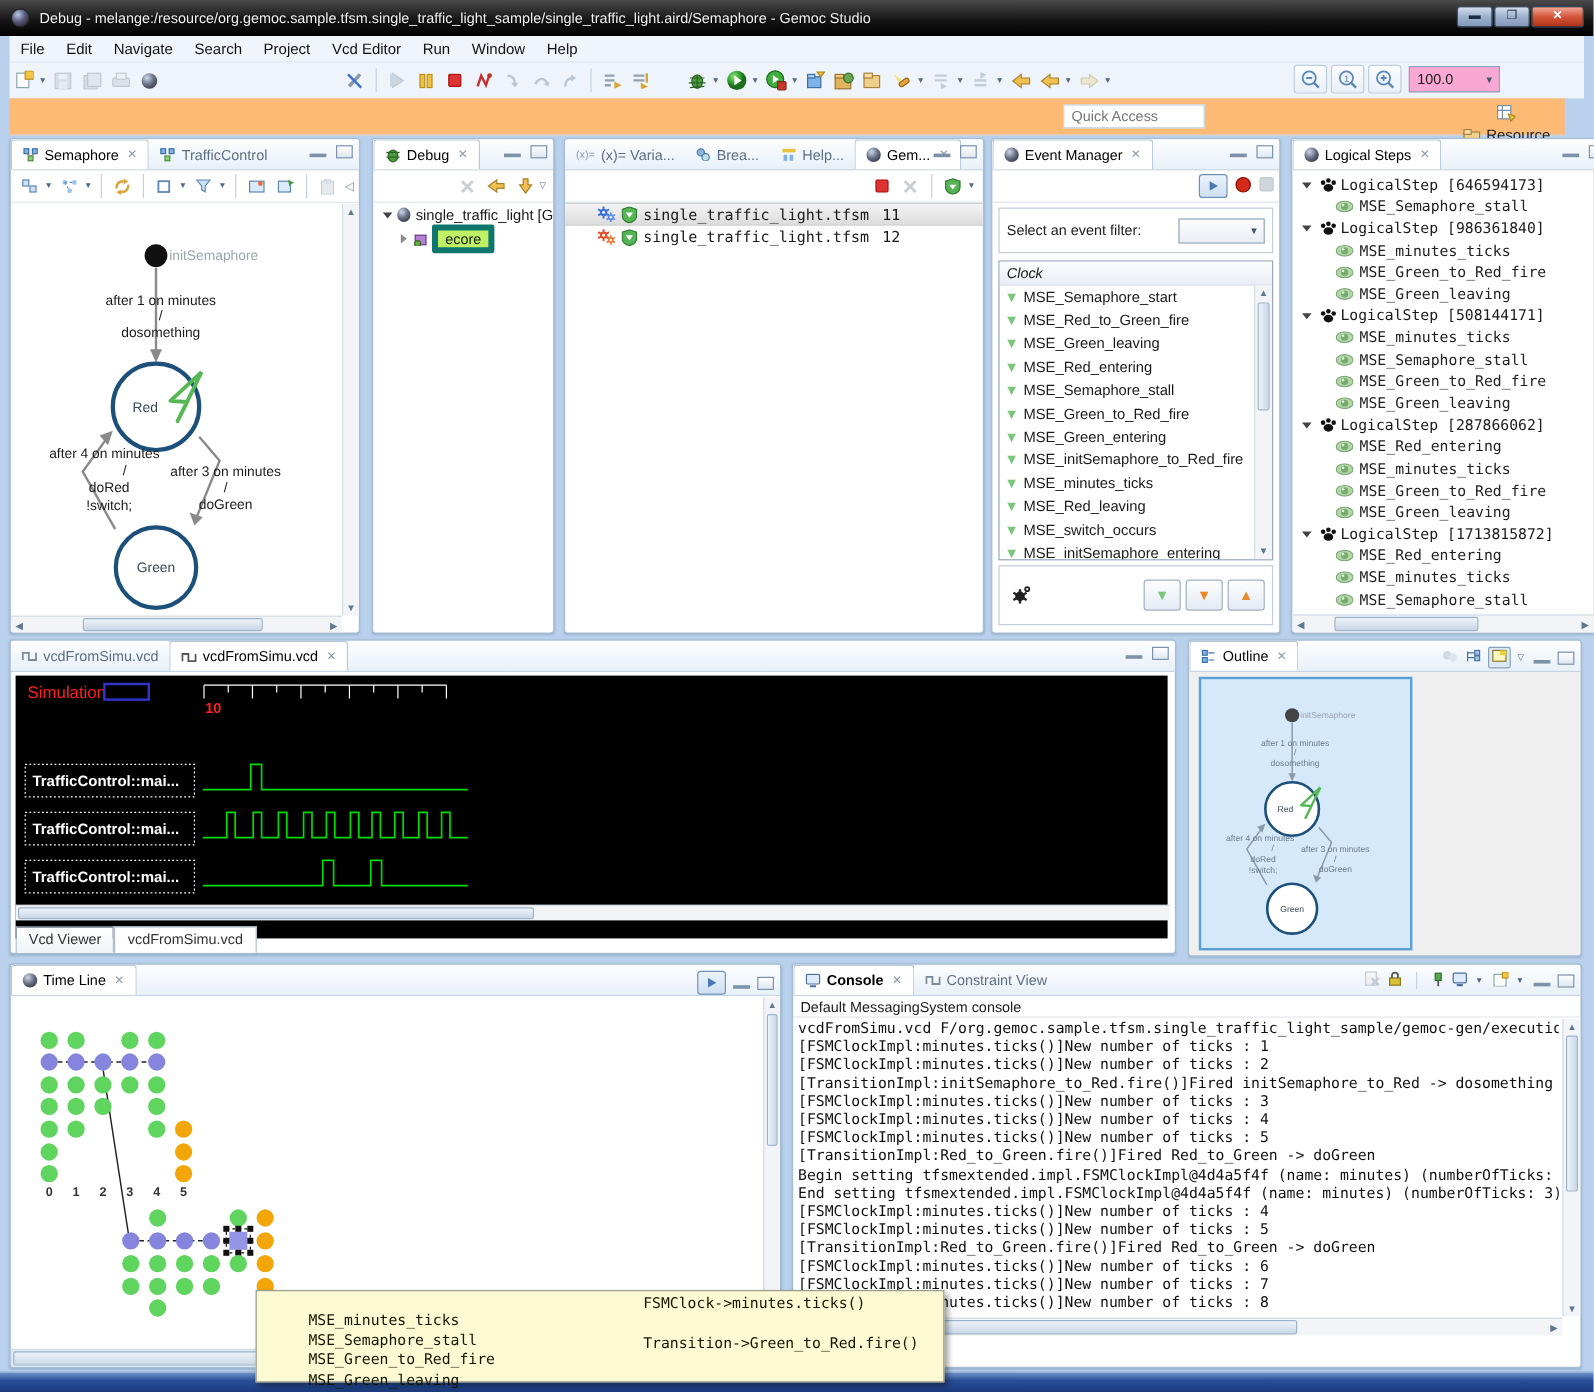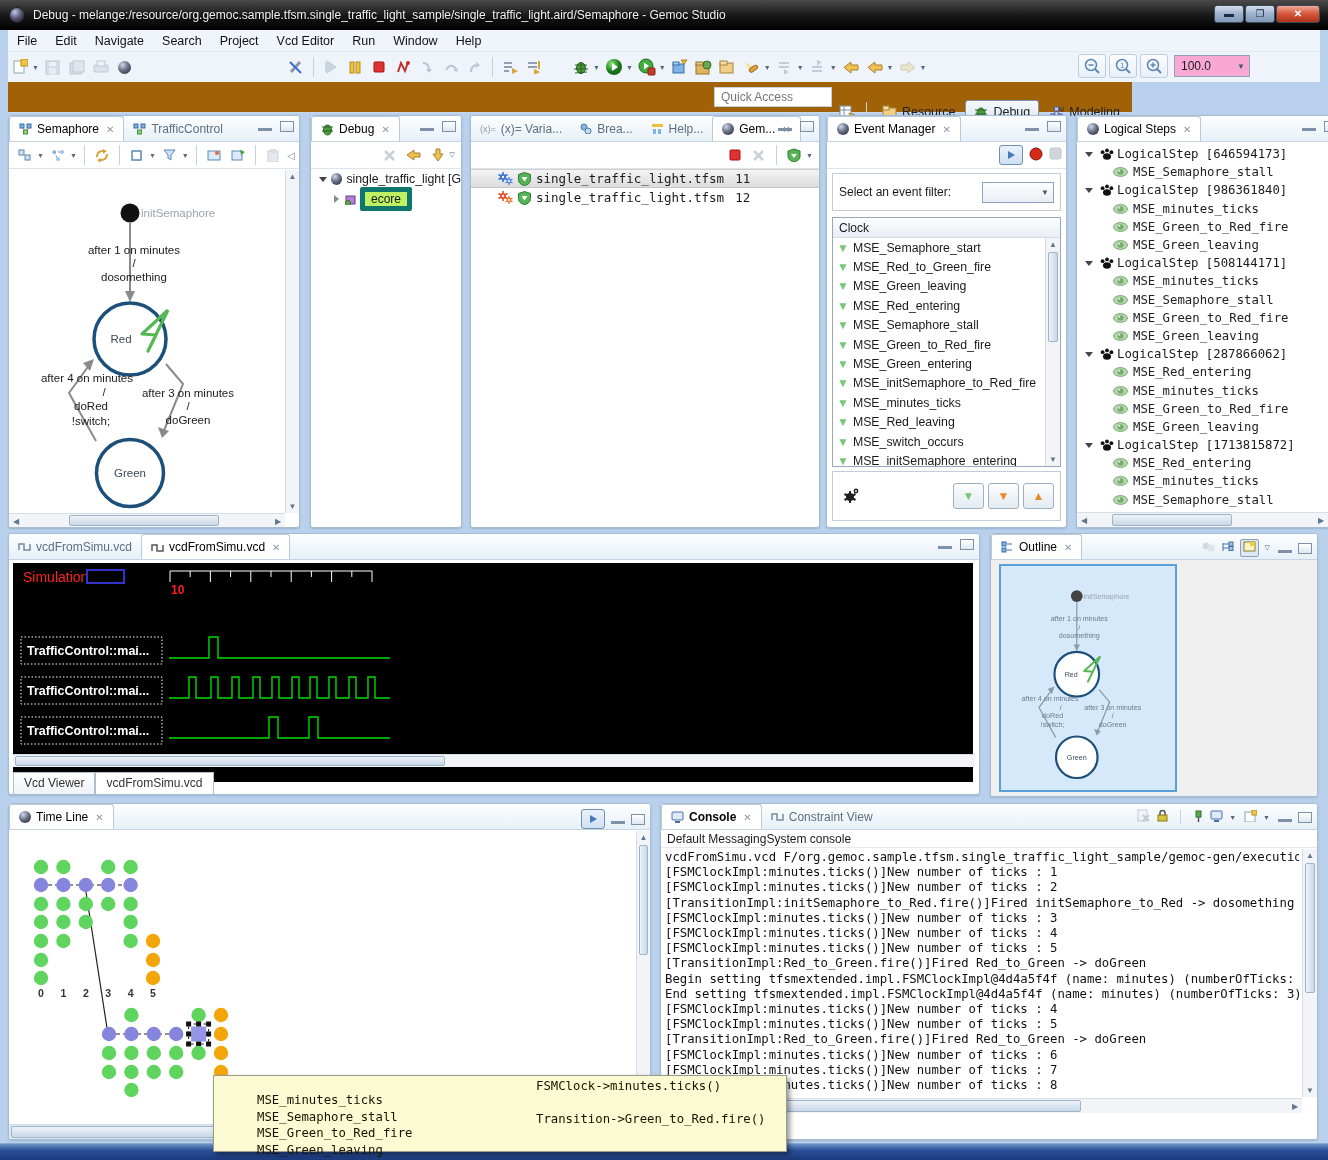--- a/index.html
+++ b/index.html
@@ -18,34 +18,34 @@
   .winbtn.close { width:44px; background:linear-gradient(#f0a896,#d4553a 50%,#b03318); color:#fff; font-weight:bold; }
 
   .frame-bottom { position:absolute; left:0; top:1143px; width:1328px; height:17px;
     background:linear-gradient(#6d93c8,#2a4f97 40%,#1b3a7e); border-top:1px solid #89a9d4; }
 
   .menubar { position:absolute; left:8px; top:30px; width:1312px; height:22px; background:#f0f5fb;
     display:flex; align-items:center; border-bottom:1px solid #e2eaf3; }
   .menu-item { padding:2px 9px; font-size:12.5px; color:#111; }
 
   .toolbar1 { position:absolute; left:8px; top:52px; width:1312px; height:30px; background:#eef4fa; display:flex; align-items:center; }
-  .toolbar2 { position:absolute; left:8px; top:82px; width:1124px; height:31px; background:#a16207; border-bottom:1px solid #c9d7e6; }
+  .toolbar2 { position:absolute; left:8px; top:82px; width:1296px; height:31px; background:#fdba74; border-bottom:1px solid #c9d7e6; }
   .tbtn { width:22px; height:22px; display:inline-flex; align-items:center; justify-content:center; margin:0 1px; border-radius:3px; position:relative; }
   .tsep { width:1px; height:20px; background:#c4d2e0; margin:0 5px; }
   .ddarrow { font-size:7px; color:#55687c; margin:0 2px 0 0; }
   .dim { opacity:.45; }
 
   .zoom-cluster { position:absolute; right:160px; top:54px; display:flex; align-items:center; gap:3px; }
   .magbtn { width:28px; height:24px; border:1px solid #c0cddc; border-radius:3px; background:linear-gradient(#fcfdfe,#e8eff7); display:flex; align-items:center; justify-content:center; }
   .zoom-combo { position:absolute; right:78px; top:55px; width:76px; height:22px; background:#f9a8d4; border:1px solid #8ea4bc; display:flex; align-items:center; }
   .zoom-combo .val { flex:1; padding-left:6px; font-size:12px; }
   .combo-arrow { width:16px; height:100%; display:flex; align-items:center; justify-content:center; font-size:8px; color:#44566c; }
 
   .quick-access { position:absolute; right:300px; top:5px; width:118px; height:20px; border:1px solid #c3d0de; background:#fff; font-size:12px; color:#8a8a8a; padding:0 6px; font-family:"Liberation Sans",sans-serif; }
-  .persp-bar { position:absolute; right:4px; top:16px; height:27px; display:flex; align-items:center; gap:2px; }
+  .persp-bar { position:absolute; right:4px; top:4px; height:27px; display:flex; align-items:center; gap:2px;flex-direction:column; }
   .persp-btn { height:24px; display:flex; align-items:center; gap:5px; padding:0 8px; border-radius:3px; font-size:12.5px; color:#222; }
   .persp-btn.active { border:1px solid #7e94ac; background:linear-gradient(#f5f9fd,#d9e5f1); box-shadow:inset 0 0 2px #fff; }
 
   
   .view { position:absolute; background:#fff; border:1px solid #a7bdd3; border-radius:3px; box-shadow:0 1px 2px rgba(100,125,150,.35); overflow:hidden; }
   .tabbar { height:26px; background:linear-gradient(#fdfeff,#e7f0f8); border-bottom:1px solid #c6d5e4; display:flex; align-items:center; position:relative; }
   .tab { height:25px; display:flex; align-items:center; gap:5px; padding:0 9px; font-size:12px; color:#5d6f82; white-space:nowrap; }
   .tab.active { background:#fff; border:1px solid #b9cadb; border-bottom:none; border-radius:3px 3px 0 0; color:#000; }
   .tab .x { font-size:10px; color:#8a9aac; margin-left:2px; }
   .minmax { position:absolute; right:5px; top:5px; display:flex; gap:8px; align-items:center; }
@@ -74,21 +74,21 @@
   #view-center { left:470px; top:115px; width:350px; height:413px; }
   .engine-row { display:flex; align-items:center; gap:5px; height:19px; padding-left:26px; font-family:"DejaVu Sans Mono", monospace; font-size:12.5px; }
   .engine-row.sel { background:linear-gradient(#f4f4f4,#dcdcdc); border-top:1px solid #cfcfcf; border-bottom:1px solid #c6c6c6; }
 
   
   #view-event { left:826px; top:115px; width:241px; height:413px; }
   .filter-box { position:absolute; left:5px; top:57px; width:229px; height:38px; border:1px solid #c3cdd8; display:flex; align-items:center; }
   .filter-label { font-size:12px; padding-left:6px; }
   .combo { position:absolute; right:6px; width:72px; height:21px; border:1px solid #8ea4bc; background:linear-gradient(#fdfdfd,#e9eef4); display:flex; }
   .clock-table { position:absolute; left:5px; top:101px; width:229px; height:250px; border:1px solid #98a8b8; background:#fff; overflow:hidden; }
-  .clock-header { height:20px; background:linear-gradient(#fcfdfe,#e9eef5); border-bottom:1px solid #d4dde6; font-size:12px; padding:3px 0 0 6px; }
+  .clock-header { height:20px; background:linear-gradient(#fcfdfe,#e9eef5); border-bottom:1px solid #d4dde6; font-size:12px; padding:3px 0 0 6px;font-style:italic; }
   .clock-row { height:19.4px; display:flex; align-items:center; gap:4px; padding-left:4px; font-size:12.3px; border-right:28px solid transparent; }
   .tri-green { color:#79c879; font-size:12px; }
   .em-bottom { position:absolute; left:5px; top:355px; width:229px; height:50px; border:1px solid #c3cdd8; display:flex; align-items:center; }
   .em-btn { width:31px; height:26px; border:1px solid #9fb0c2; border-radius:3px; background:linear-gradient(#fcfdfe,#e4ebf3); display:flex; align-items:center; justify-content:center; font-size:12px; margin-left:4px; }
 
   
   #view-steps { left:1076px; top:115px; width:268px; height:413px; }
   .step-row, .event-row { display:flex; align-items:center; height:18.2px; font-family:"DejaVu Sans Mono", monospace; font-size:12.3px; white-space:nowrap; }
   .step-row { padding-left:4px; gap:3px; }
   .event-row { padding-left:36px; gap:5px; color:#222; }

